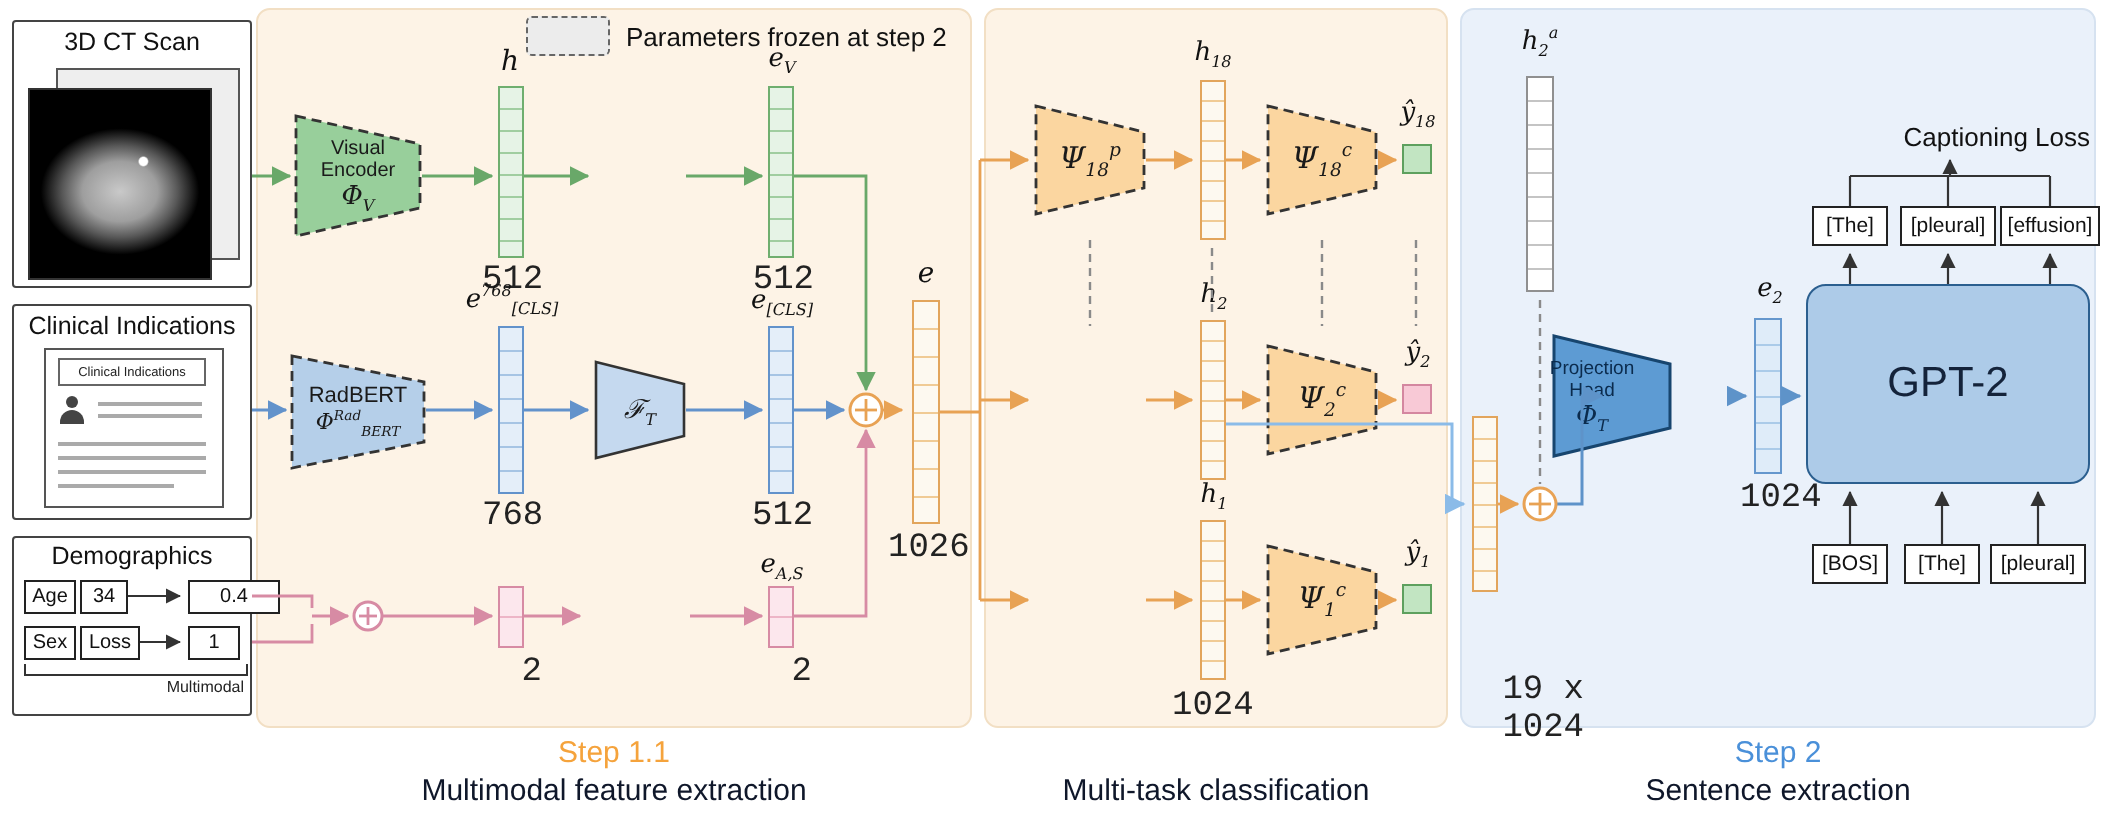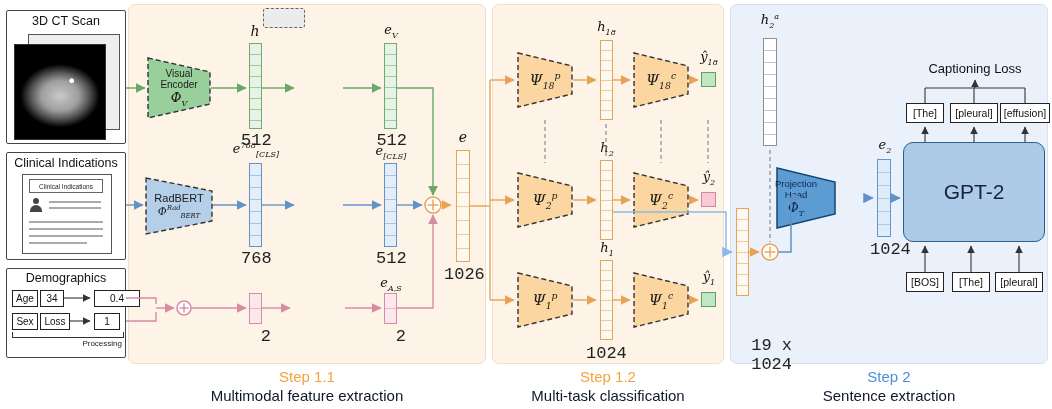--- a/index.html
+++ b/index.html
@@ -110,23 +110,24 @@
   <div class="inbox" style="left:6px;top:268px;width:120px;height:90px">
     <div class="inbox-title" style="top:2px">Demographics</div>
   </div>
   <div class="mini" style="left:12px;top:290px;width:26px;height:17px">Age</div>
   <div class="mini" style="left:40px;top:290px;width:24px;height:17px">34</div>
   <div class="mini" style="left:94px;top:290px;width:46px;height:17px">0.4</div>
   <div class="mini" style="left:12px;top:313px;width:26px;height:17px">Sex</div>
   <div class="mini" style="left:40px;top:313px;width:30px;height:17px">Loss</div>
   <div class="mini" style="left:94px;top:313px;width:26px;height:17px">1</div>
   <div class="bracket"></div>
-  <div class="processing">Processing</div>
+  <div class="processing">Multimodal</div>
 
   <div class="legend-box"></div>
+  <div class="legend-text">Parameters frozen at step 2</div>
 
   <div class="trap" style="left:147px;top:57px;width:64px;height:62px">
     <svg width="64" height="62">
         <polygon points="1,1 63,15 63,47 1,61" fill="#98cf9b" stroke="#333" stroke-width="1.4" stroke-dasharray="5,3"></polygon>
       </svg>
     <div class="tl">
       <span class="tw">Visual</span>
       <span class="tw">Encoder</span>
       <span class="ts">Φ<sub>V</sub></span>
     </div>
@@ -143,20 +144,28 @@
         <polygon points="1,1 67,14 67,44 1,57" fill="#b5cfe9" stroke="#333" stroke-width="1.4" stroke-dasharray="5,3"></polygon>
       </svg>
     <div class="tl">
       <span class="tw" style="font-size:11px">RadBERT</span>
       <span class="ts" style="font-size:11px">Φ<sup>Rad</sup><sub>BERT</sub></span>
     </div>
   </div>
   <div class="lbl" style="left:232px;top:142px;width:48px">e<sup>768</sup><sub>[CLS]</sub></div>
   <div class="vec vec-blue" style="left:249px;top:163px;width:13px;height:84px;--p:12px"></div>
   <div class="dim" style="left:241px;top:249px;width:30px">768</div>
+  <div class="trap" style="left:297px;top:180px;width:46px;height:50px">
+    <svg width="46" height="50">
+        <polygon points="1,1 45,12 45,38 1,49" fill="#c5d9ef" stroke="#333" stroke-width="1.3"></polygon>
+      </svg>
+    <div class="tl">
+        <span class="ts">ℱ<sub>T</sub></span>
+      </div>
+  </div>
   <div class="lbl" style="left:368px;top:144px;width:46px">e<sub>[CLS]</sub></div>
   <div class="vec vec-blue" style="left:384px;top:163px;width:13px;height:84px;--p:12px"></div>
   <div class="dim" style="left:376px;top:249px;width:30px">512</div>
 
   <div class="vec vec-pink" style="left:249px;top:293px;width:13px;height:31px;--p:15px"></div>
   <div class="dim" style="left:241px;top:327px;width:30px">2</div>
   <div class="lbl" style="left:370px;top:276px;width:42px">e<sub>A,S</sub></div>
   <div class="vec vec-pink" style="left:384px;top:293px;width:13px;height:31px;--p:15px"></div>
   <div class="dim" style="left:376px;top:327px;width:30px">2</div>
 
@@ -178,49 +187,33 @@
     <svg width="56" height="56">
         <polygon points="1,1 55,14 55,42 1,55" fill="#fbd6a0" stroke="#333" stroke-width="1.4" stroke-dasharray="5,3"></polygon>
       </svg>
     <div class="tl">
         <span class="ts-big">Ψ<sub>18</sub><sup>c</sup></span>
       </div>
   </div>
   <div class="lbl" style="left:694px;top:50px;width:30px">ŷ<sub>18</sub></div>
   <div class="sq sq-green" style="left:701px;top:72px"></div>
 
-  <div class="trap" style="left:517px;top:172px;width:56px;height:56px">
-    <svg width="56" height="56">
-        <polygon points="1,1 55,14 55,42 1,55" fill="#fbd6a0" stroke="#333" stroke-width="1.4" stroke-dasharray="5,3"></polygon>
-      </svg>
-    <div class="tl">
-        <span class="ts-big">Ψ<sub>2</sub><sup>p</sup></span>
-      </div>
-  </div>
   <div class="lbl" style="left:592px;top:141px;width:30px">h<sub>2</sub></div>
   <div class="vec vec-orange" style="left:600px;top:160px;width:13px;height:80px;--p:10px"></div>
   <div class="trap" style="left:633px;top:172px;width:56px;height:56px">
     <svg width="56" height="56">
         <polygon points="1,1 55,14 55,42 1,55" fill="#fbd6a0" stroke="#333" stroke-width="1.4" stroke-dasharray="5,3"></polygon>
       </svg>
     <div class="tl">
         <span class="ts-big">Ψ<sub>2</sub><sup>c</sup></span>
       </div>
   </div>
   <div class="lbl" style="left:694px;top:170px;width:30px">ŷ<sub>2</sub></div>
   <div class="sq sq-pink" style="left:701px;top:192px"></div>
 
-  <div class="trap" style="left:517px;top:272px;width:56px;height:56px">
-    <svg width="56" height="56">
-        <polygon points="1,1 55,14 55,42 1,55" fill="#fbd6a0" stroke="#333" stroke-width="1.4" stroke-dasharray="5,3"></polygon>
-      </svg>
-    <div class="tl">
-        <span class="ts-big">Ψ<sub>1</sub><sup>p</sup></span>
-      </div>
-  </div>
   <div class="lbl" style="left:592px;top:241px;width:30px">h<sub>1</sub></div>
   <div class="vec vec-orange" style="left:600px;top:260px;width:13px;height:80px;--p:10px"></div>
   <div class="dim" style="left:586px;top:344px;width:40px">1024</div>
   <div class="trap" style="left:633px;top:272px;width:56px;height:56px">
     <svg width="56" height="56">
         <polygon points="1,1 55,14 55,42 1,55" fill="#fbd6a0" stroke="#333" stroke-width="1.4" stroke-dasharray="5,3"></polygon>
       </svg>
     <div class="tl">
         <span class="ts-big">Ψ<sub>1</sub><sup>c</sup></span>
       </div>
@@ -243,31 +236,30 @@
       <span class="ts" style="color:#0b2b4d">Φ<sub>T</sub></span>
     </div>
   </div>
 
   <div class="lbl" style="left:874px;top:138px;width:22px">e<sub>2</sub></div>
   <div class="vec vec-lblue" style="left:877px;top:159px;width:14px;height:78px;--p:13px"></div>
   <div class="dim" style="left:870px;top:240px;width:30px">1024</div>
 
   <div class="gpt">GPT-2</div>
 
-  <div class="abs" style="left:905px;top:61px;width:140px;text-align:center;font-size:13px">Captioning Loss</div>
+  <div class="abs" style="left:905px;top:61px;width:140px;text-align:right;font-size:13px">Captioning Loss</div>
   <div class="tok" style="left:906px;top:103px;width:38px">[The]</div>
   <div class="tok" style="left:950px;top:103px;width:48px">[pleural]</div>
   <div class="tok" style="left:1000px;top:103px;width:50px">[effusion]</div>
   <div class="tok" style="left:906px;top:272px;width:38px">[BOS]</div>
   <div class="tok" style="left:952px;top:272px;width:38px">[The]</div>
   <div class="tok" style="left:995px;top:272px;width:48px">[pleural]</div>
 
   <div class="cap cap-orange" style="left:157px;top:368px">Step 1.1</div>
   <div class="cap cap-sub" style="left:157px;top:387px">Multimodal feature extraction</div>
-  <div class="cap cap-orange" style="left:458px;top:368px">Step 1.2</div>
   <div class="cap cap-sub" style="left:458px;top:387px">Multi-task classification</div>
   <div class="cap cap-blue" style="left:739px;top:368px">Step 2</div>
   <div class="cap cap-sub" style="left:739px;top:387px">Sentence extraction</div>
 
   <svg class="overlay" width="1052" height="409" viewBox="0 0 1052 409">
     <defs>
       <marker id="ag" markerWidth="7" markerHeight="7" refX="6.5" refY="3.5" orient="auto">
           <path d="M0,0L7,3.5L0,7Z" fill="#69a869"></path>
         </marker>
       <marker id="ab" markerWidth="7" markerHeight="7" refX="6.5" refY="3.5" orient="auto">

